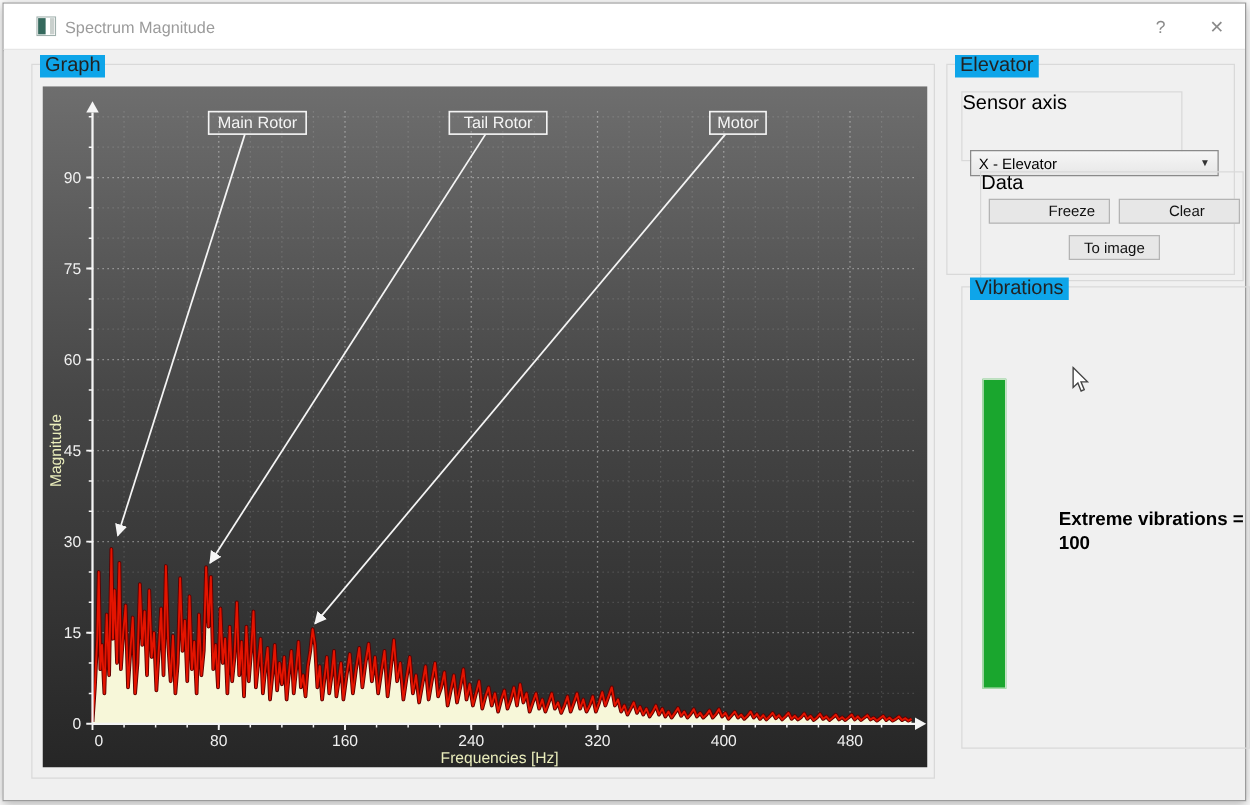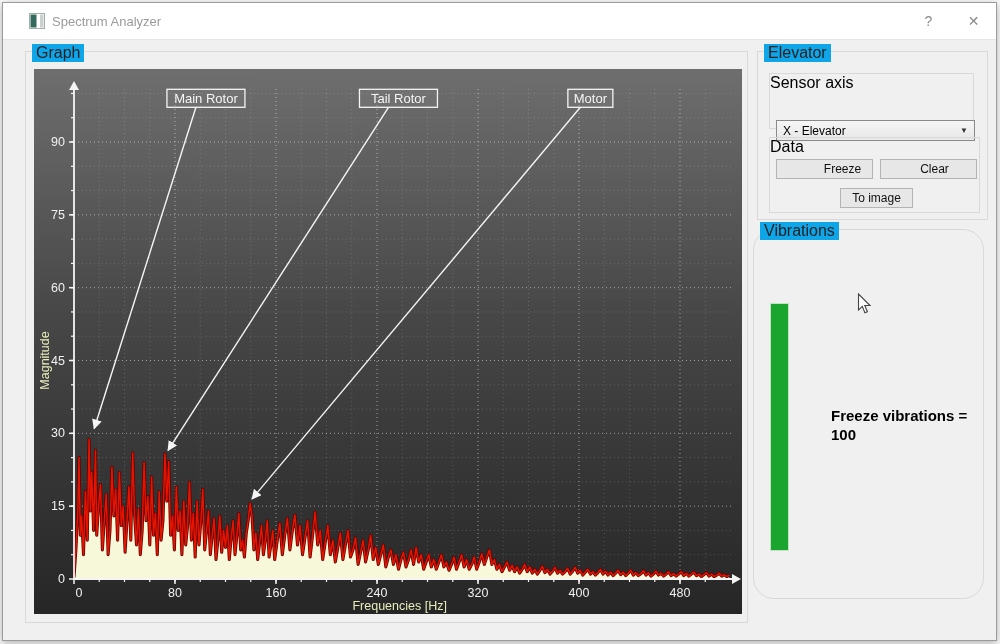--- a/index.html
+++ b/index.html
@@ -20,23 +20,23 @@
   .tb-btn { width:45px; height:37px; text-align:center; line-height:37px; font-size:14px; color:#8a8a8a; cursor:default; }
   .body { position:absolute; left:0; top:38px; right:0; bottom:0; background:#f0f0f0; }
 
   .groupbox { position:absolute; border:1px solid #d9d9d9; }
   .groupbox > .gb-label {
     position:absolute; top:-8px; left:6px; padding:0 4px; background:#0ea5e9;
     font-size:16px; color:#222; white-space:nowrap;
   }
   #graph-box   { left:22px;  top:10px;  width:723px; height:572px; }
   #options-box { left:754px; top:10px;  width:231px; height:169px; }
-  #sensor-box  { position:absolute; left:11px; top:21px; width:205px; height:56px; border:1px solid #d9d9d9; }
-  #data-box    { position:absolute; left:11px; top:85px; width:211px; height:76px; border:1px solid #d9d9d9; }
-  #vib-box     { left:750px; top:188px; width:231px; height:370px;border-radius:21px; }
+  #sensor-box  { position:absolute; left:11px; top:21px; width:177px; height:56px; border:1px solid #d9d9d9; }
+  #data-box    { position:absolute; left:26px; top:85px; width:211px; height:88px; border:1px solid #d9d9d9; }
+  #vib-box     { left:766px; top:188px; width:231px; height:370px; }
 
   #plot-svg { position:absolute; left:8px; top:17px; }
 
   .combo {
     position:absolute; left:6px; top:22px; width:199px; height:21px;
     background:linear-gradient(#f6f6f6,#e7e7e7); border:1px solid #8a8a8a;
     font-size:12px; color:#000; display:flex; align-items:center; padding:0 6px; cursor:default;margin-top:24px;
   }
   .combo .combo-text { flex:1; }
   .combo .combo-arrow { font-size:8px; color:#333; }
@@ -64,21 +64,21 @@
 <body>
 
 <div class="window">
 
   <div class="titlebar">
     <svg class="app-icon" viewBox="0 0 16 16">
       <rect x="0.5" y="0.5" width="15" height="15" fill="#ffffff" stroke="#9fb0ac"></rect>
       <rect x="1.5" y="1.5" width="6" height="13" fill="#35695d"></rect>
       <rect x="11" y="1.5" width="3.5" height="13" fill="#c9d0cd"></rect>
     </svg>
-    <span class="title-text">Spectrum Analyzer</span>
+    <span class="title-text">Spectrum Magnitude</span>
     <div class="tb-btns">
       <div class="tb-btn">?</div>
       <div class="tb-btn">✕</div>
     </div>
   </div>
 
   <div class="body">
 
     <div class="groupbox" id="graph-box">
       <span class="gb-label">Graph</span>
@@ -262,21 +262,21 @@
         <span class="gb-label">Data</span>
         <div class="btn" id="freeze-btn">Freeze</div>
         <div class="btn" id="clear-btn">Clear</div>
         <div class="btn" id="toimage-btn">To image</div>
       </div>
     </div>
 
     <div class="groupbox" id="vib-box">
       <span class="gb-label">Vibrations</span>
       <div id="vib-bar" style="background: rgb(26, 166, 46);"></div>
-      <div id="vib-text">Freeze vibrations  = 100</div>
+      <div id="vib-text">Extreme vibrations  = 100</div>
     </div>
 
     <svg id="cursor" width="15" height="22" viewBox="0 0 15 22">
       <path d="M1.5 1 L1.5 17 L5.3 13.4 L7.9 19.8 L10.4 18.7 L7.8 12.5 L13 12.5 Z" fill="#ffffff" stroke="#444" stroke-width="1.1"></path>
     </svg>
 
   </div>
 </div>
 
 </body></html>

